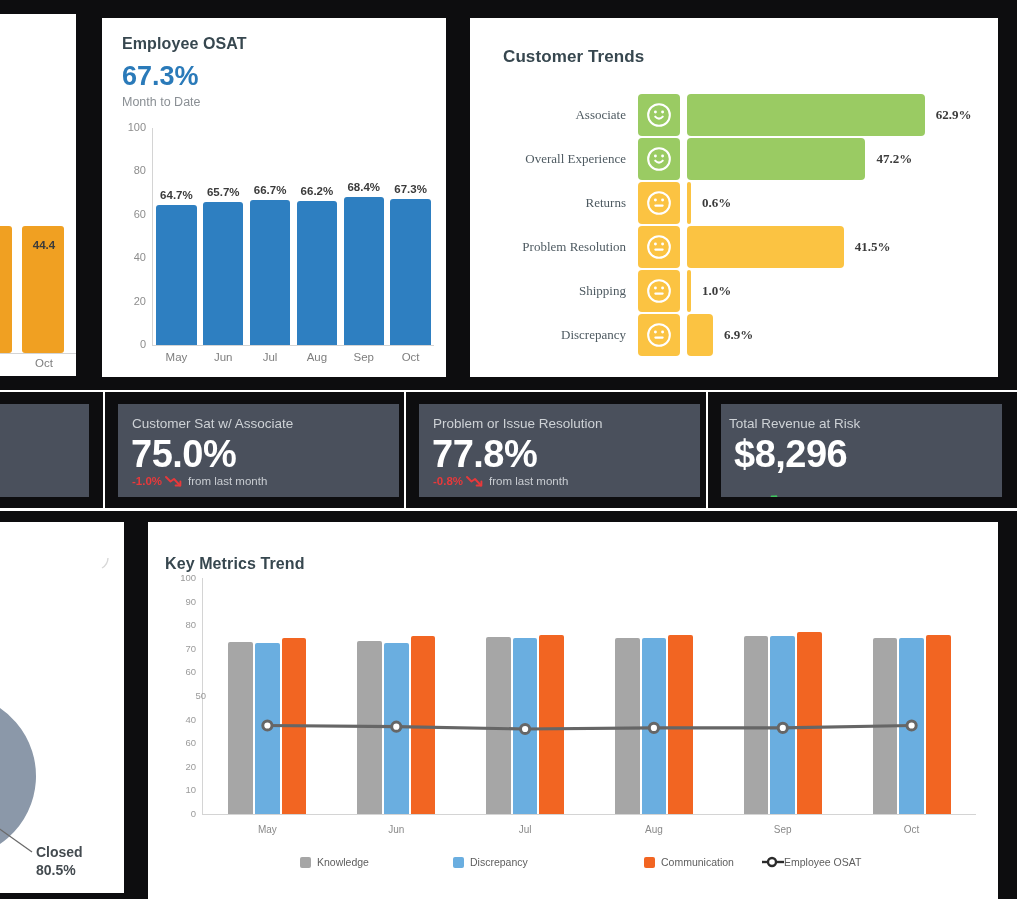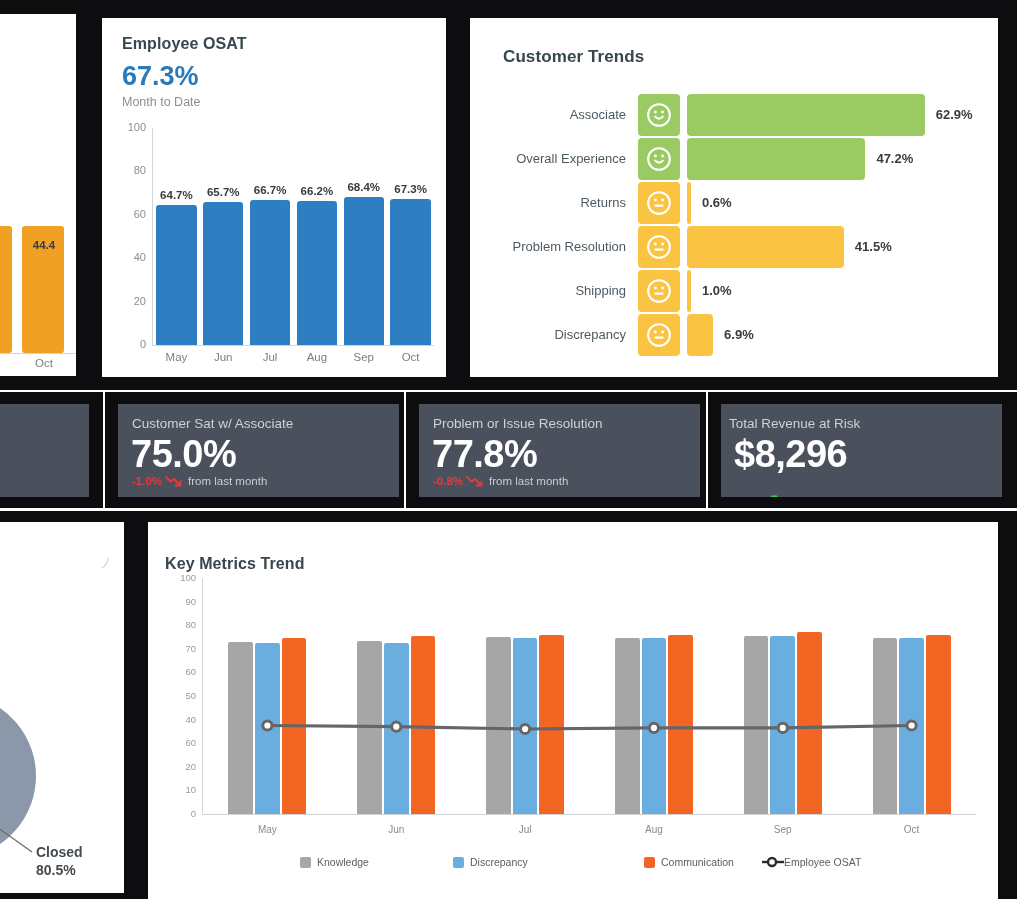--- a/index.html
+++ b/index.html
@@ -120,21 +120,21 @@
           <div class="xtick" style="left: 144.667px; top: 333px; width: 46.8333px;">Jul</div>
           <div class="xtick" style="left: 191.5px; top: 333px; width: 46.8333px;">Aug</div>
           <div class="xtick" style="left: 238.333px; top: 333px; width: 46.8333px;">Sep</div>
           <div class="xtick" style="left: 285.167px; top: 333px; width: 46.8333px;">Oct</div>
         </div>
     </div>
   </div>
 
   <div class="panel" style="left:470px;top:18px;width:528px;height:359px;">
     <div class="ptitle" style="position:absolute;left:33px;top:29px;font-size:17px;">Customer Trends</div>
-    <div id="ct-rows" style="position:absolute;left:0;top:0;width:528px;height:359px;">
+    <div id="ct-rows" style="position:absolute;left:0;top:0;width:528px;height:359px;font-family:Liberation Serif, serif;">
         <div class="ct-row" style="top: 76px;">
           <div class="ct-label" style="right: 372px;">Associate</div>
           <div class="ct-tile" style="left: 168px; background: rgb(154, 203, 99);">
             <svg width="26" height="26" viewBox="0 0 24 24">
       <circle cx="12" cy="12" r="10" fill="none" stroke="#fff" stroke-width="1.9"></circle>
       <circle cx="8.7" cy="9.3" r="1.35" fill="#fff"></circle>
       <circle cx="15.3" cy="9.3" r="1.35" fill="#fff"></circle>
       <path d="M8.5 13.5 Q12 17.2 15.5 13.5" fill="none" stroke="#fff" stroke-width="1.9" stroke-linecap="round"></path>
             </svg>
           </div>
@@ -281,21 +281,21 @@
 
     <div class="km-plot" style="left:0;top:0;width:850px;height:371px;">
       <div class="axline" style="left:54px;top:56px;width:1px;height:236px;"></div>
       <div class="axline" style="left:54px;top:292px;width:774px;height:1px;"></div>
       <div id="km-yticks">
           <div class="km-ytick" style="left: 26px; top: 286px;">0</div>
           <div class="km-ytick" style="left: 26px; top: 262.4px; text-align: right;">10</div>
           <div class="km-ytick" style="left: 26px; top: 238.8px;">20</div>
           <div class="km-ytick" style="left: 26px; top: 215.2px;">60</div>
           <div class="km-ytick" style="left: 26px; top: 191.6px;">40</div>
-          <div class="km-ytick" style="left: 26px; top: 168px;">50</div>
+          <div class="km-ytick" style="left: 36px; top: 168px;">50</div>
           <div class="km-ytick" style="left: 26px; top: 144.4px;">60</div>
           <div class="km-ytick" style="left: 26px; top: 120.8px;">70</div>
           <div class="km-ytick" style="left: 26px; top: 97.2px;">80</div>
           <div class="km-ytick" style="left: 26px; top: 73.6px;">90</div>
           <div class="km-ytick" style="left: 26px; top: 50px;">100</div>
         </div>
       <div id="km-bars">
           <div class="km-bar" style="left: 80.4783px; top: 119.72px; width: 24.6256px; height: 172.28px; background: rgb(166, 166, 166);"></div>
           <div class="km-bar" style="left: 107.104px; top: 120.9px; width: 24.6256px; height: 171.1px; background: rgb(106, 174, 224);"></div>
           <div class="km-bar" style="left: 133.729px; top: 116.18px; width: 24.6256px; height: 175.82px; background: rgb(242, 101, 34);"></div>

